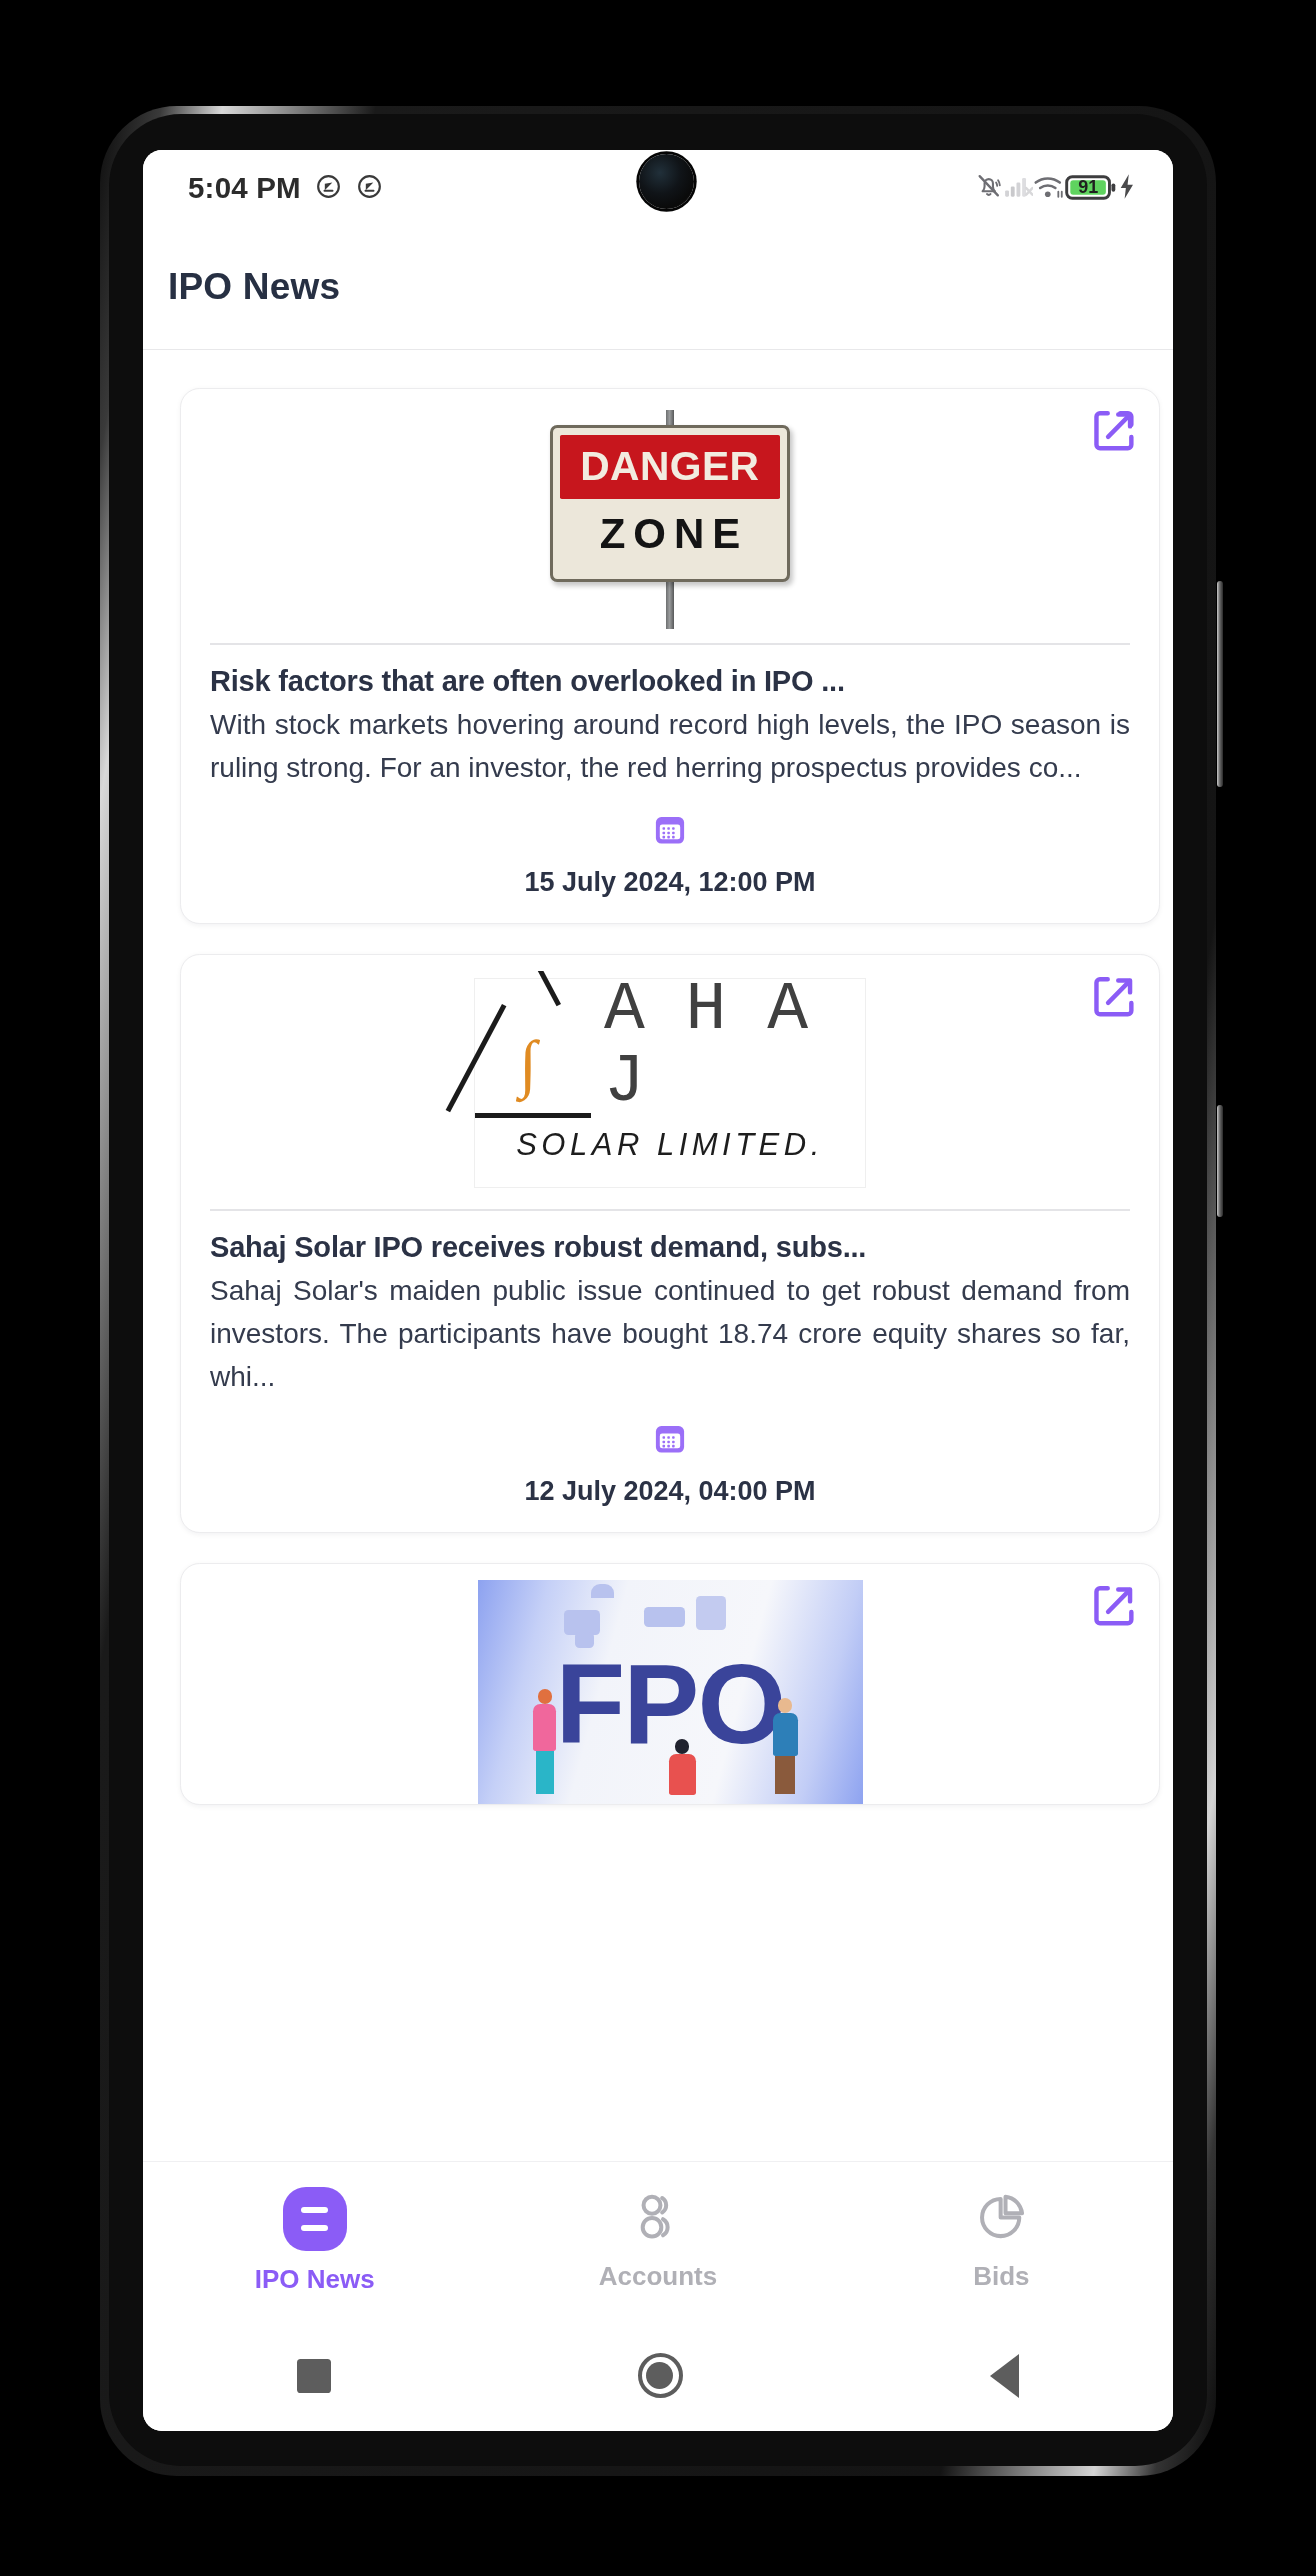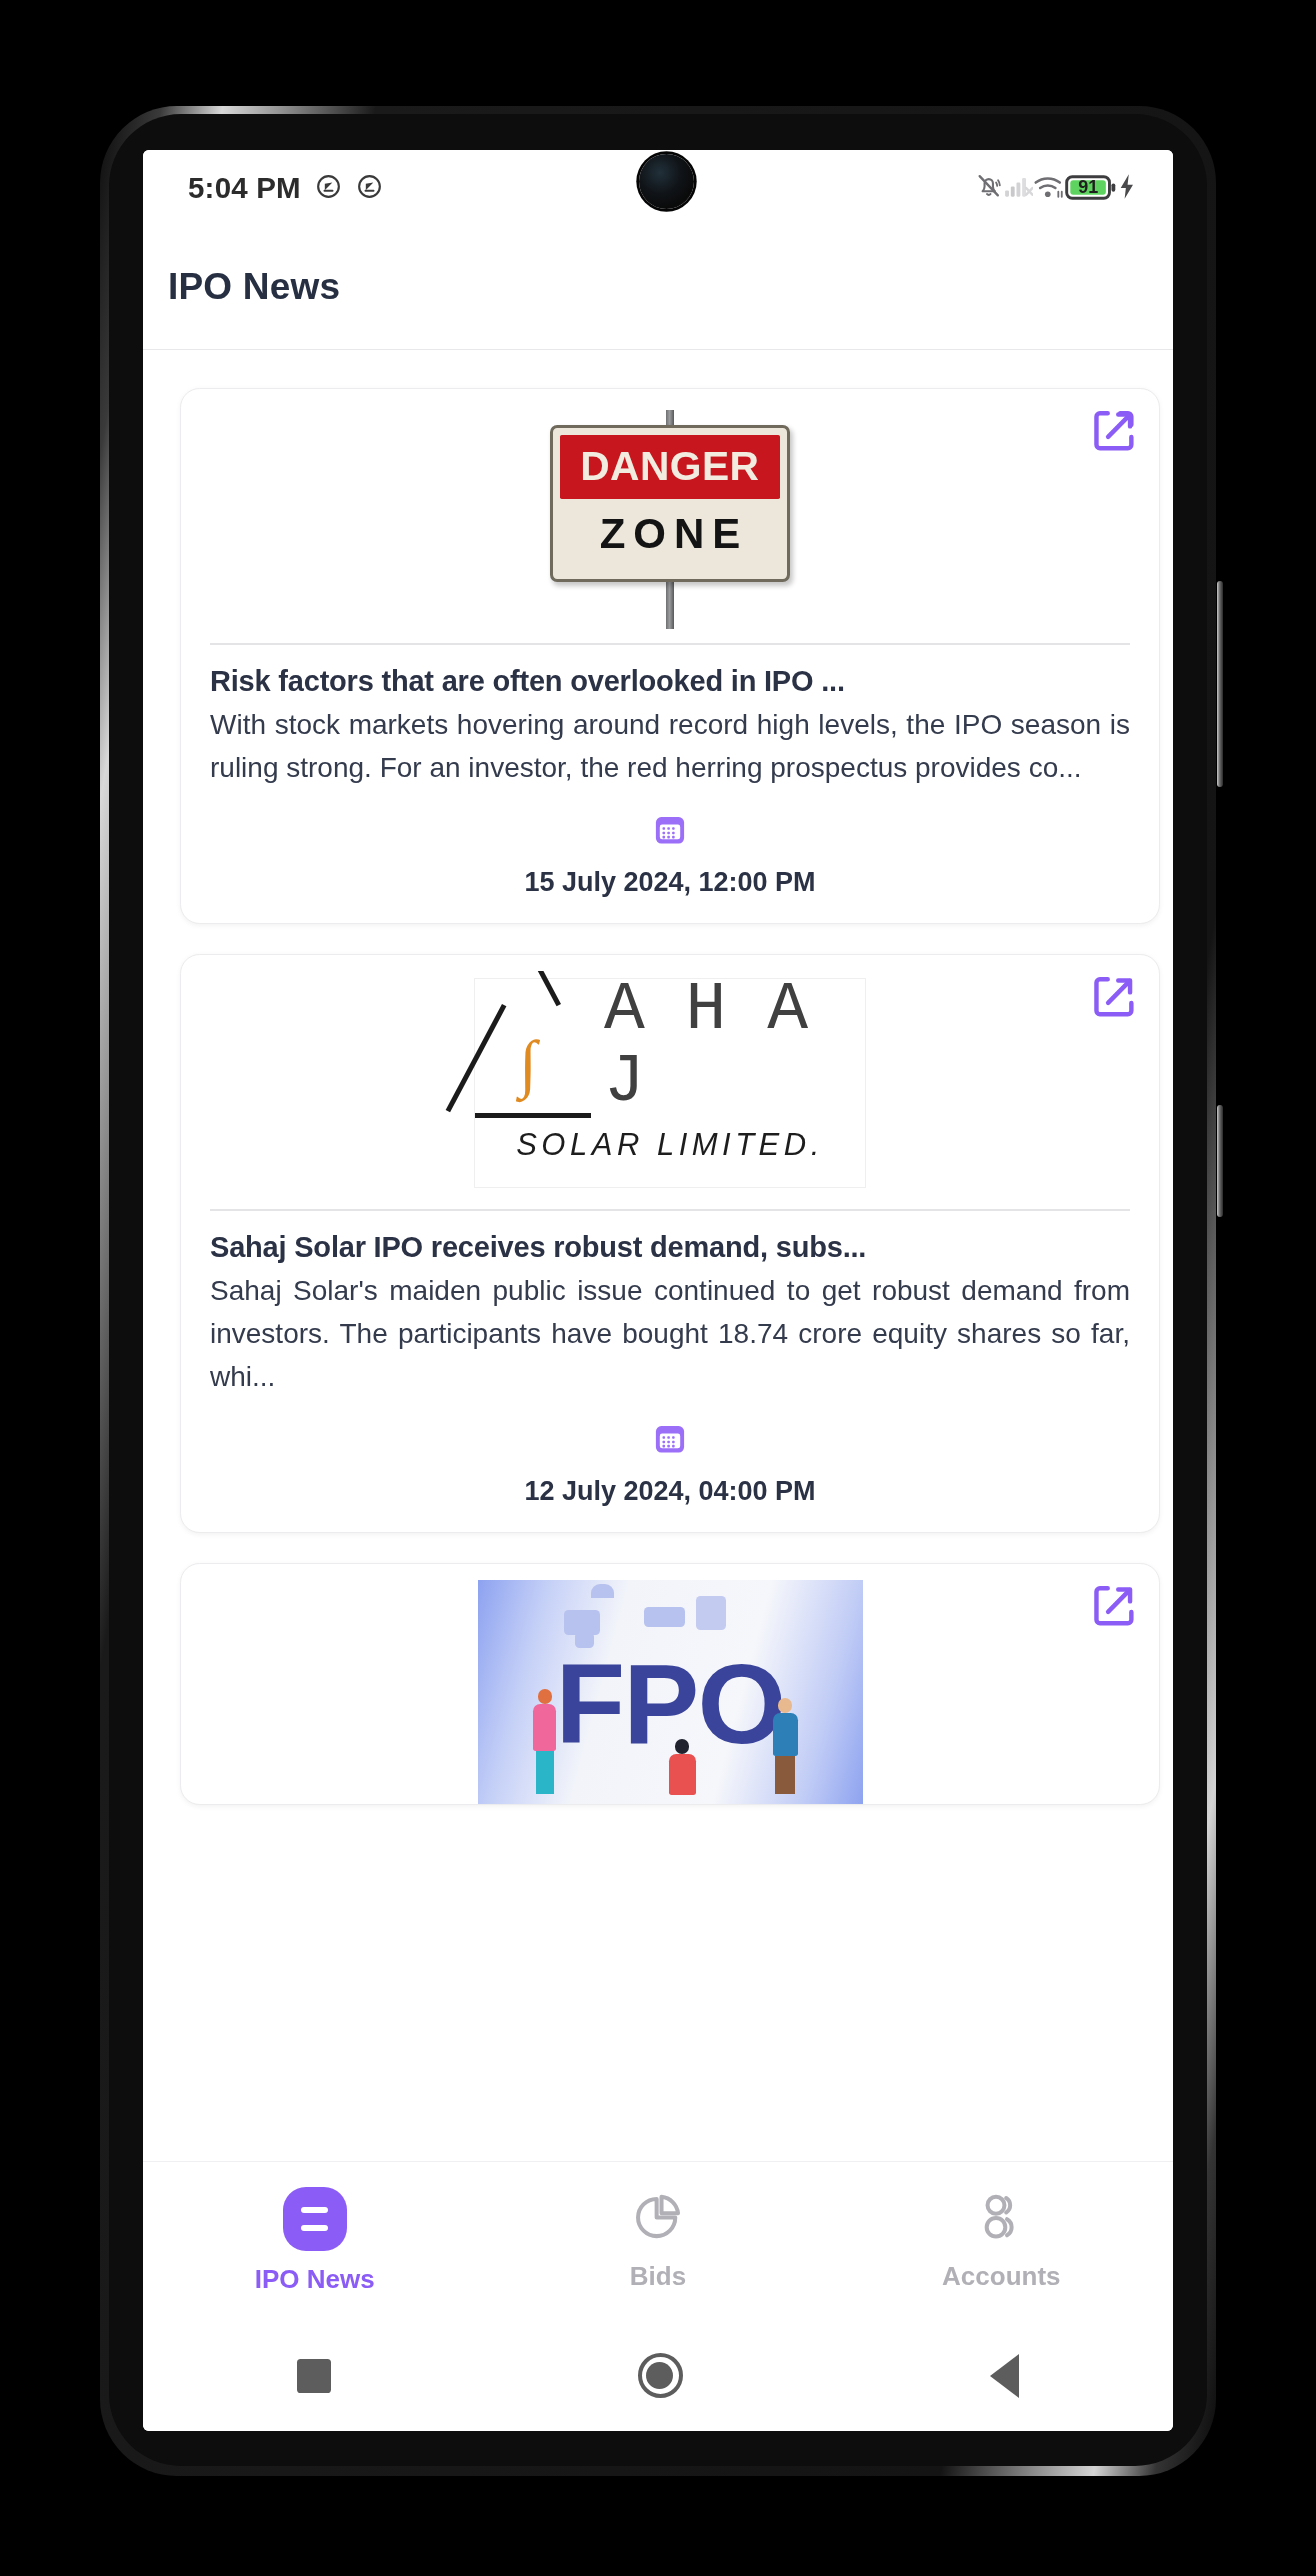--- a/index.html
+++ b/index.html
@@ -46,21 +46,21 @@
   #side-btn-volume { top: 581px; height: 206px; }
   #side-btn-power  { top: 1105px; height: 112px; }
 
   
   #screen {
     position: absolute;
     left: 143px;
     top: 150px;
     width: 1030px;
     height: 2281px;
-    border-radius: 6px;
+    border-radius: 19px;
     overflow: hidden;
     background: #ffffff;
   }
 
   
   #camera-hole {
     position: absolute;
     left: 639px;
     top: 154px;
     width: 55px;
@@ -581,37 +581,37 @@
       <span class="nav-pill">
         <i></i>
           <i></i>
       </span>
       <span class="nav-label">IPO News</span>
     </div>
 
     <div class="nav-item">
       <span>
         <svg width="55" height="55" viewBox="0 0 26 26" fill="none">
-          <path d="M12.6 4.2 A8.8 8.8 0 1 0 21.4 13 H12.6 Z" stroke="#b0b0b6" stroke-width="1.9" stroke-linejoin="round"></path>
-          <path d="M14.9 3.2 A8.8 8.8 0 0 1 22.7 11 H14.9 Z" stroke="#b0b0b6" stroke-width="1.9" stroke-linejoin="round"></path>
-        </svg>
-      </span>
-      <span class="nav-label">Bids</span>
-    </div>
-
-    <div class="nav-item">
-      <span>
-        <svg width="55" height="55" viewBox="0 0 26 26" fill="none">
           <circle cx="10.4" cy="7.2" r="4" stroke="#b0b0b6" stroke-width="1.9"></circle>
           <path d="M15.2 3.8 a4 4 0 0 1 0 6.8" stroke="#b0b0b6" stroke-width="1.9" stroke-linecap="round"></path>
           <circle cx="10.4" cy="17.6" r="4.4" stroke="#b0b0b6" stroke-width="1.9"></circle>
           <path d="M15.6 13.8 a4.4 4.4 0 0 1 0 7.6" stroke="#b0b0b6" stroke-width="1.9" stroke-linecap="round"></path>
         </svg>
       </span>
       <span class="nav-label">Accounts</span>
+    </div>
+
+    <div class="nav-item">
+      <span>
+        <svg width="55" height="55" viewBox="0 0 26 26" fill="none">
+          <path d="M12.6 4.2 A8.8 8.8 0 1 0 21.4 13 H12.6 Z" stroke="#b0b0b6" stroke-width="1.9" stroke-linejoin="round"></path>
+          <path d="M14.9 3.2 A8.8 8.8 0 0 1 22.7 11 H14.9 Z" stroke="#b0b0b6" stroke-width="1.9" stroke-linejoin="round"></path>
+        </svg>
+      </span>
+      <span class="nav-label">Bids</span>
     </div>
   </div>
 
   <div id="android-nav">
     <div class="andr-btn andr-square"></div>
     <div class="andr-btn andr-circle"></div>
     <div class="andr-btn andr-tri"></div>
   </div>
 
 </div>

